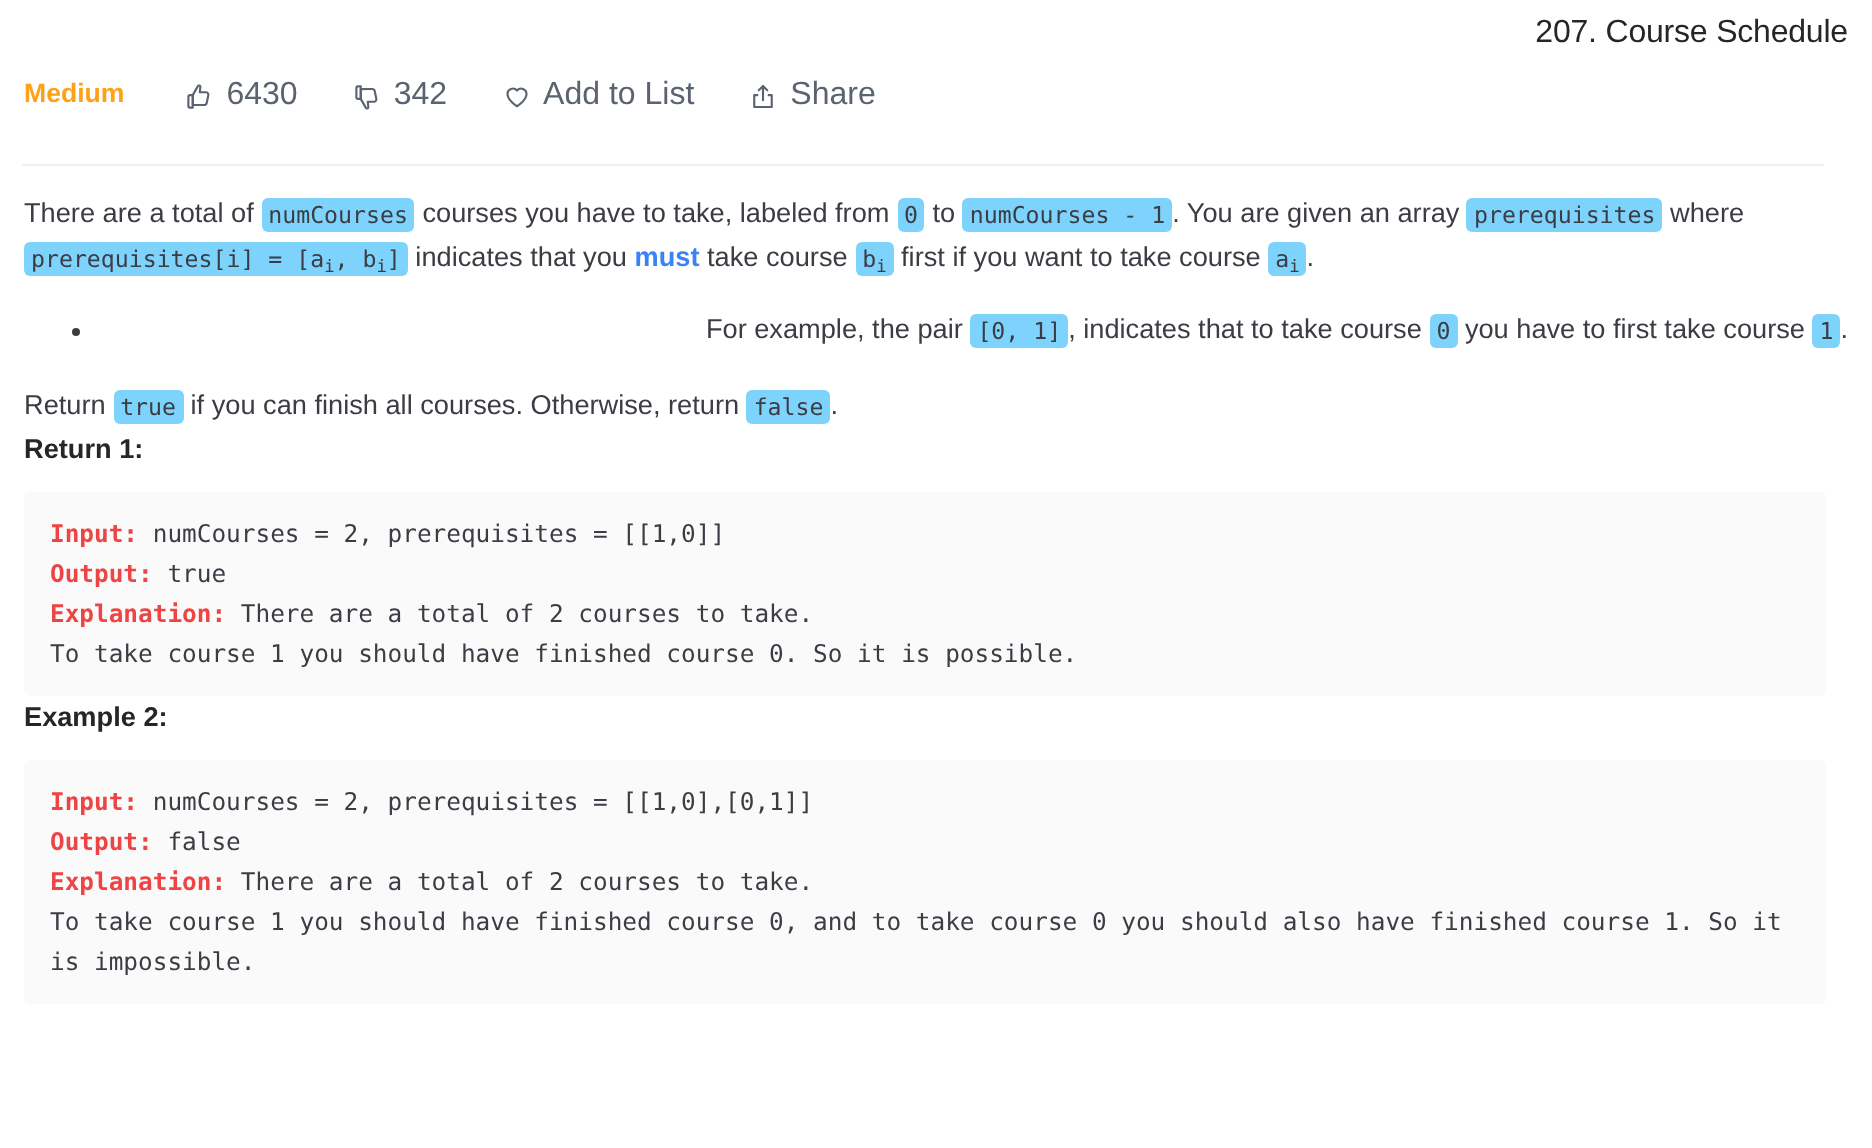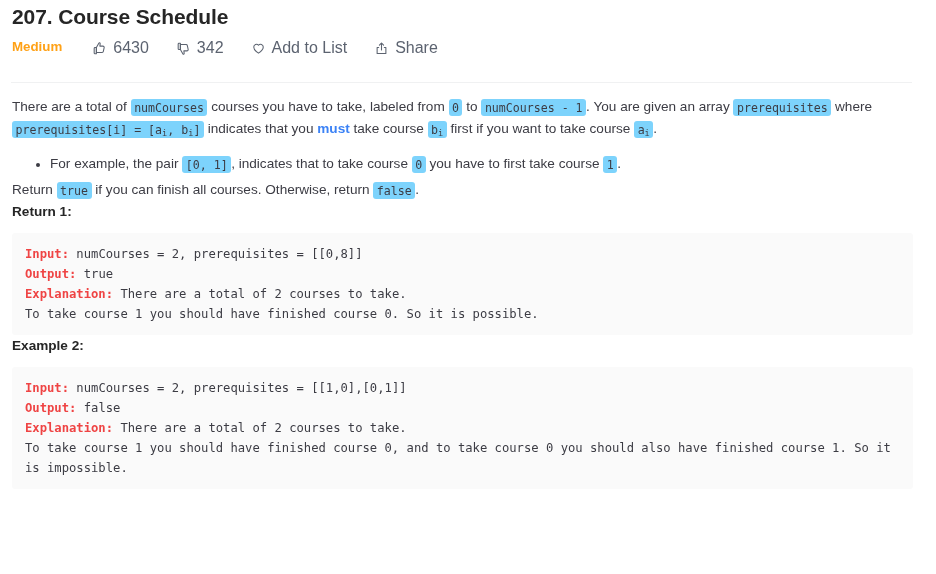--- a/index.html
+++ b/index.html
@@ -19,27 +19,28 @@
   .page {
     width: 936px;
     height: 574px;
     position: relative;
     box-sizing: border-box;
     padding: 0 12px;
   }
 
   
   .problem-title {
-    font-size: 21px;
-    font-weight: 700;
+    font-size: 16px;
+    font-weight: 400;
     color: #262626;
     letter-spacing: -0.1px;
     margin: 0;
     padding-top: 6px;
     line-height: 22px;
+    text-align: right;
   }
 
   .meta-row {
     display: flex;
     align-items: flex-start;
     height: 30px;
     margin-top: 11px;
     font-size: 13.2px;
     color: #5c6370;
     gap: 0;
@@ -80,22 +81,23 @@
     color: #3c3c44;
   }
   .content p {
     margin: 0 0 0 0;
     padding: 0;
   }
   .para {
     margin-bottom: 0px;
   }
   .content ul {
-    margin: 12px 0 4px 0;
+    margin: 12px 0 16px 0;
     padding-left: 38px;
+    text-align: right;
   }
   .content li {
     margin: 0;
     list-style-type: disc;
   }
   .content li::marker { color: #3c3c44; font-size: 12px; }
 
   .para-return { margin-top: 14px; }
 
   code.inline {
@@ -201,21 +203,21 @@
 
     <p class="para"><span>There are a total of </span><code class="inline">numCourses</code><span> courses you have to take, labeled from </span><code class="inline">0</code><span> to </span><code class="inline">numCourses - 1</code><span>. You are given an array </span><code class="inline">prerequisites</code><span> where </span><code class="inline"><span>prerequisites[i] = [a</span><sub>i</sub><span>, b</span><sub>i</sub><span>]</span></code><span> indicates that you </span><strong>must</strong><span> take course </span><code class="inline"><span>b</span><sub>i</sub></code><span> first if you want to take course </span><code class="inline"><span>a</span><sub>i</sub></code><span>.</span></p>
 
     <ul>
       <li><span>For example, the pair </span><code class="inline">[0, 1]</code><span>, indicates that to take course </span><code class="inline">0</code><span> you have to first take course </span><code class="inline">1</code><span>.</span></li>
     </ul>
 
     <p class="para para-return"><span>Return </span><code class="inline">true</code><span> if you can finish all courses. Otherwise, return </span><code class="inline">false</code><span>.</span></p>
 
     <p class="example-label ex1-label">Return 1:</p>
-    <pre class="example-block"><b>Input:</b><span> numCourses = 2, prerequisites = [[0,8]]</span>
+    <pre class="example-block"><b>Input:</b><span> numCourses = 2, prerequisites = [[1,0]]</span>
 <b>Output:</b><span> true</span>
 <b>Explanation:</b><span> There are a total of 2 courses to take.
 To take course 1 you should have finished course 0. So it is possible.</span></pre>
 
     <p class="example-label ex2-label">Example 2:</p>
     <pre class="example-block"><b>Input:</b><span> numCourses = 2, prerequisites = [[1,0],[0,1]]</span>
 <b>Output:</b><span> false</span>
 <b>Explanation:</b><span> There are a total of 2 courses to take.
 To take course 1 you should have finished course 0, and to take course 0 you should also have finished course 1. So it is impossible.</span></pre>
 

